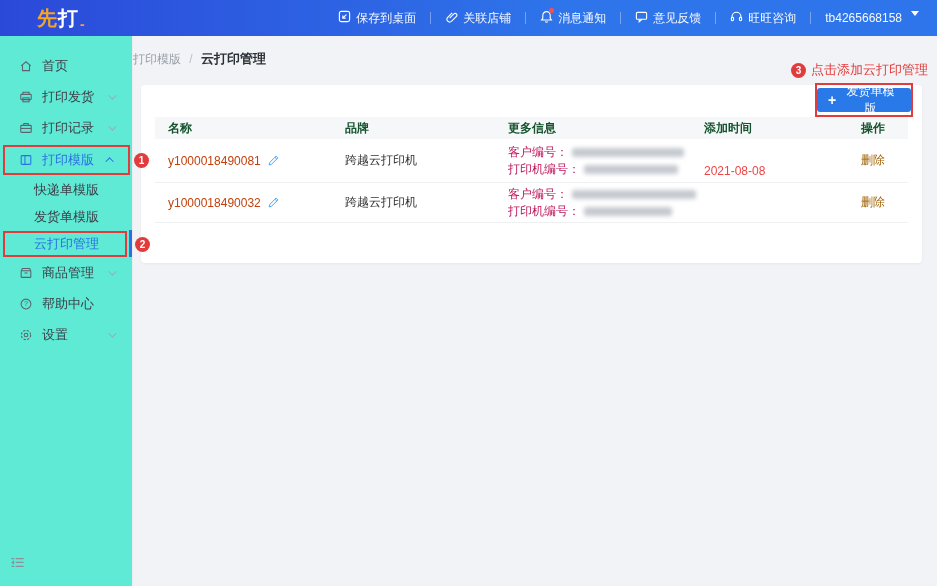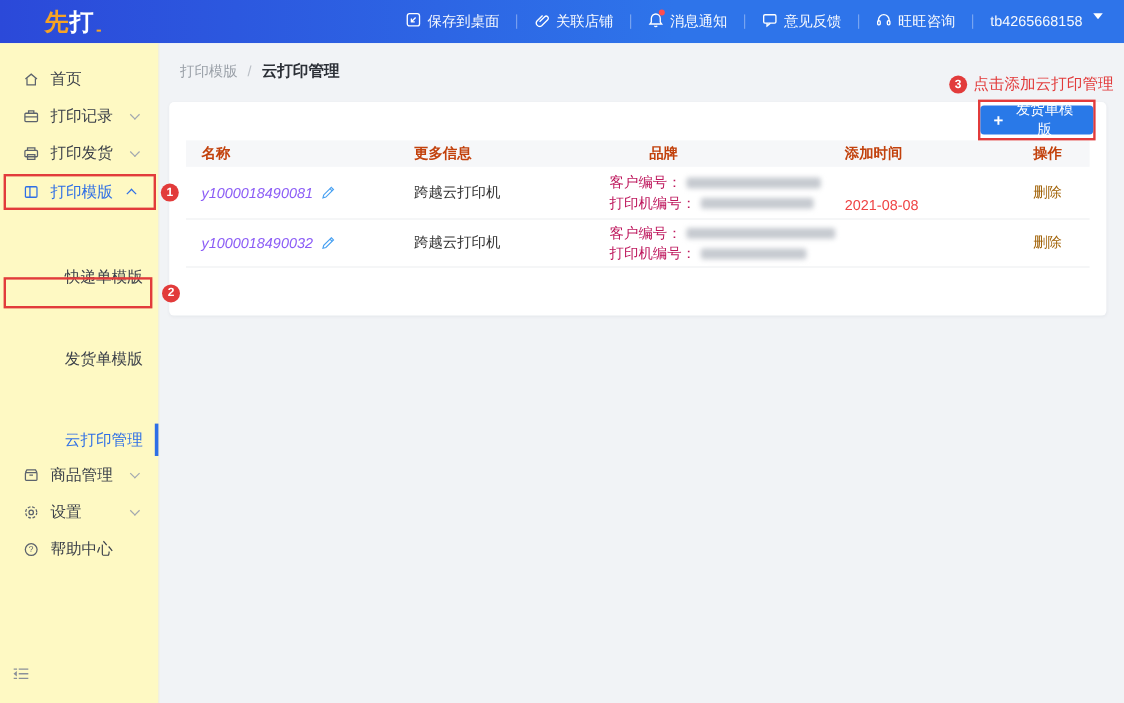--- a/index.html
+++ b/index.html
@@ -15,69 +15,69 @@
   .logo .lg-dash { color:#f7a324; font-size:14px; font-weight:bold; margin-left:1px; }
   .tb-menu { margin-left:auto; display:flex; align-items:center; font-size:12px; }
   .tb-item { display:flex; align-items:flex-start; gap:5px; padding:0 4px; cursor:pointer; white-space:nowrap; color:rgba(255,255,255,.96); }
   .tb-item svg { display:block; }
   .tb-sep { width:1px; height:12px; background:rgba(255,255,255,.35); margin:0 10px; }
   .bell-wrap { position:relative; }
   .bell-dot { position:absolute; right:-1px; top:-2px; width:5px; height:5px; border-radius:50%; background:#ff4d4f; }
   .caret-down { width:0; height:0; border-left:4px solid transparent; border-right:4px solid transparent; border-top:5px solid #fff; margin-left:4px; }
 
   
-  .sidebar { position:absolute; left:0; top:36px; width:133px; bottom:0; background:#fef9c3; border-right:1px solid #eaecef; }
+  .sidebar { position:absolute; left:0; top:36px; width:133px; bottom:0; background:#5eead4; border-right:1px solid #eaecef; }
   .side-nav { padding-top:14px; }
   .side-item { height:31px; display:flex; align-items:center; padding-left:18px; position:relative; font-size:13px; color:#3c414a; cursor:pointer; }
   .side-item .s-icon { width:15px; height:15px; margin-right:9px; display:flex; align-items:center; justify-content:center; }
   .side-item.parent-active { height:33px; }
-  .side-item.child { height:27px; padding-left:54px;margin-top:41px; }
+  .side-item.child { height:27px; padding-left:34px; }
   .side-item .chev { position:absolute; right:18px; width:6px; height:6px; border-right:1.4px solid #a2a8b0; border-bottom:1.4px solid #a2a8b0; }
   .chev.down { transform:rotate(45deg) translateY(-2px); }
   .chev.up { transform:rotate(-135deg) translateY(-2px); border-color:#2e6fe6; }
   .side-item.active-text { color:#2e6fe6; }
   .side-item.active-bar { border-right:3px solid #2e6fe6; }
   .collapse-btn { position:absolute; left:10px; bottom:12px; cursor:pointer; }
 
   
   .red-box { position:absolute; border:2px solid #e23b3b; z-index:30; }
   .red-box.b1 { left:3px; top:145px; width:127px; height:30px; }
   .red-box.b2 { left:3px; top:231px; width:124px; height:26px; }
   .num-badge { width:15px; height:15px; border-radius:50%; background:#e23b3b; color:#fff;
     font-size:10px; font-weight:bold; display:inline-flex; align-items:center; justify-content:center; flex:0 0 15px; }
   .badge-abs { position:absolute; z-index:31; }
   .badge1 { left:134px; top:153px; }
   .badge2 { left:135px; top:237px; }
 
   
   .main { position:absolute; left:133px; top:36px; right:0; bottom:0; background:#f1f3f6; }
-  .breadcrumb { position:absolute; left:17px; top:14px; font-size:12px; color:#9aa0a8; }
+  .breadcrumb { position:absolute; left:0; top:14px; font-size:12px; color:#9aa0a8; }
   .breadcrumb .bc-parent { cursor:pointer; }
   .breadcrumb .bc-sep { margin:0 5px; color:#b9bec5; }
   .breadcrumb .bc-current { color:#2b2f36; font-weight:bold; font-size:13px; }
 
   .anno3 { position:absolute; top:25px; right:9px; display:flex; align-items:center; gap:5px; z-index:32; }
   .anno3 .anno-text { color:#e23b3b; font-size:13px; font-weight:normal; }
 
   .card { position:absolute; left:8px; right:15px; top:49px; height:178px; background:#fff; border-radius:4px; box-shadow:0 1px 3px rgba(20,30,60,.05); }
 
   .btn-red-box { position:absolute; top:47px; right:24px; width:98px; height:34px; border:2px solid #e23b3b;
     display:flex; align-items:center; justify-content:center; z-index:33; background:transparent; }
   .add-btn { height:24px; padding:0 11px; background:#2979e8; color:#fff; border:none; border-radius:3px;
     font-size:12px; display:flex; align-items:center; gap:5px; cursor:pointer; font-family:inherit; }
   .add-btn .plus { font-size:14px; line-height:1; font-weight:bold; }
 
   
   .tbl { margin:32px 14px 0 14px; font-size:12px; }
-  .t-header { display:flex; align-items:center; height:22px; background:#f6f7f9; color:#c2410c; font-weight:bold; }
+  .t-header { display:flex; align-items:center; height:22px; background:#f6f7f9; color:#14532d; font-weight:bold; }
   .t-row { display:flex; align-items:center; border-bottom:1px solid #eef0f2; }
   .t-row.r1 { height:44px; } .t-row.r2 { height:40px; }
   .tc { padding-left:13px; }
   .c1 { width:177px; } .c2 { width:163px; } .c3 { flex:1; } .c4 { width:157px; } .c5 { width:60px; }
-  .name-cell { display:flex; align-items:center; gap:6px; color:#8b5cf6;font-style:italic; }
+  .name-cell { display:flex; align-items:center; gap:6px; color:#c2410c; }
   .edit-ic { cursor:pointer; display:flex; }
   .brand { color:#333; }
   .info-line { display:flex; align-items:center; line-height:17px; color:#be185d; }
   .blur-val { display:inline-block; height:9px; background:#c6cad0; border-radius:2px; filter:blur(2px); margin-left:4px; }
   .date { color:#ef4444;margin-top:20px; }
   .link-del { color:#a16207; cursor:pointer; }
 </style>
 </head>
 <body>
 
@@ -153,39 +153,39 @@
           <svg width="14" height="14" viewBox="0 0 16 16" fill="none" stroke="#5c636d" stroke-width="1.2">
             <path d="M2.5 7.8 L8 3.2 l5.5 4.6"></path>
             <path d="M4 7 v6.3 h8 V7"></path>
           </svg>
         </span>
       <span class="s-label">首页</span>
     </div>
     <div class="side-item">
       <span class="s-icon">
           <svg width="14" height="14" viewBox="0 0 16 16" fill="none" stroke="#5c636d" stroke-width="1.2">
+            <path d="M4.5 5 V2.5 h7 V5"></path>
+            <rect x="2" y="5" width="12" height="6" rx="1"></rect>
+            <rect x="4.5" y="9" width="7" height="4.5"></rect>
+          </svg>
+        </span>
+      <span class="s-label">打印发货</span>
+      <span class="chev down"></span>
+    </div>
+    <div class="side-item">
+      <span class="s-icon">
+          <svg width="14" height="14" viewBox="0 0 16 16" fill="none" stroke="#5c636d" stroke-width="1.2">
             <rect x="2" y="5" width="12" height="8" rx="1"></rect>
             <path d="M5.5 5 V2.8 h5 V5"></path>
             <path d="M2 8.5 h12"></path>
           </svg>
         </span>
       <span class="s-label">打印记录</span>
       <span class="chev down"></span>
     </div>
-    <div class="side-item">
-      <span class="s-icon">
-          <svg width="14" height="14" viewBox="0 0 16 16" fill="none" stroke="#5c636d" stroke-width="1.2">
-            <path d="M4.5 5 V2.5 h7 V5"></path>
-            <rect x="2" y="5" width="12" height="6" rx="1"></rect>
-            <rect x="4.5" y="9" width="7" height="4.5"></rect>
-          </svg>
-        </span>
-      <span class="s-label">打印发货</span>
-      <span class="chev down"></span>
-    </div>
     <div class="side-item parent-active active-text">
       <span class="s-icon">
           <svg width="14" height="14" viewBox="0 0 16 16" fill="none" stroke="#2e6fe6" stroke-width="1.2">
             <rect x="2.5" y="3" width="11" height="10" rx="1"></rect>
             <path d="M6.8 3 v10"></path>
           </svg>
         </span>
       <span class="s-label">打印模版</span>
       <span class="chev up"></span>
     </div>
@@ -205,35 +205,35 @@
             <path d="M2.5 5.5 l1.4-2.6 h8.2 l1.4 2.6"></path>
             <path d="M6.3 8 h3.4"></path>
           </svg>
         </span>
       <span class="s-label">商品管理</span>
       <span class="chev down"></span>
     </div>
     <div class="side-item">
       <span class="s-icon">
           <svg width="14" height="14" viewBox="0 0 16 16" fill="none" stroke="#5c636d" stroke-width="1.2">
+            <circle cx="8" cy="8" r="5.6"></circle>
+            <text x="8" y="10.6" font-size="8" fill="#5c636d" stroke="none" text-anchor="middle" font-family="Liberation Sans, sans-serif">?</text>
+          </svg>
+        </span>
+      <span class="s-label">帮助中心</span>
+    </div>
+    <div class="side-item">
+      <span class="s-icon">
+          <svg width="14" height="14" viewBox="0 0 16 16" fill="none" stroke="#5c636d" stroke-width="1.2">
             <circle cx="8" cy="8" r="5.3" stroke-dasharray="2.6 1.6"></circle>
             <circle cx="8" cy="8" r="2.1"></circle>
           </svg>
         </span>
       <span class="s-label">设置</span>
       <span class="chev down"></span>
-    </div>
-    <div class="side-item">
-      <span class="s-icon">
-          <svg width="14" height="14" viewBox="0 0 16 16" fill="none" stroke="#5c636d" stroke-width="1.2">
-            <circle cx="8" cy="8" r="5.6"></circle>
-            <text x="8" y="10.6" font-size="8" fill="#5c636d" stroke="none" text-anchor="middle" font-family="Liberation Sans, sans-serif">?</text>
-          </svg>
-        </span>
-      <span class="s-label">帮助中心</span>
     </div>
   </div>
   <div class="collapse-btn">
     <svg width="15" height="15" viewBox="0 0 16 16" fill="#8a9099">
         <path d="M6 3.2 h8.5 v1.3 H6z M6 7.3 h8.5 v1.3 H6z M6 11.4 h8.5 v1.3 H6z M1.5 11.4 h3 v1.3 h-3z M1.5 3.2 h3 v1.3 h-3z M4.3 5.6 L1.3 8 l3 2.4 z"></path>
       </svg>
   </div>
 </div>
 
 <div class="red-box b1"></div>
@@ -251,22 +251,22 @@
 
   <div class="anno3">
     <span class="num-badge">3</span>
     <span class="anno-text">点击添加云打印管理</span>
   </div>
 
   <div class="card">
     <div class="tbl">
       <div class="t-header">
         <div class="tc c1">名称</div>
+        <div class="tc c2">品牌</div>
         <div class="tc c3">更多信息</div>
-        <div class="tc c2">品牌</div>
         <div class="tc c4">添加时间</div>
         <div class="tc c5">操作</div>
       </div>
 
       <div class="t-row r1">
         <div class="tc c1 name-cell">
           <span>y1000018490081</span>
           <span class="edit-ic">
               <svg width="13" height="13" viewBox="0 0 16 16" fill="none" stroke="#4aa2f2" stroke-width="1.2">
                 <path d="M11.2 2.6 l2.2 2.2 L5.6 12.6 l-3 .8 .8-3 z"></path>

